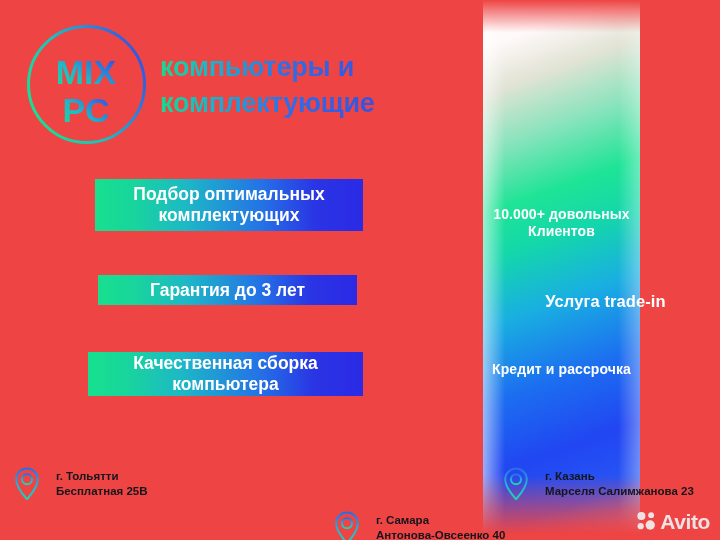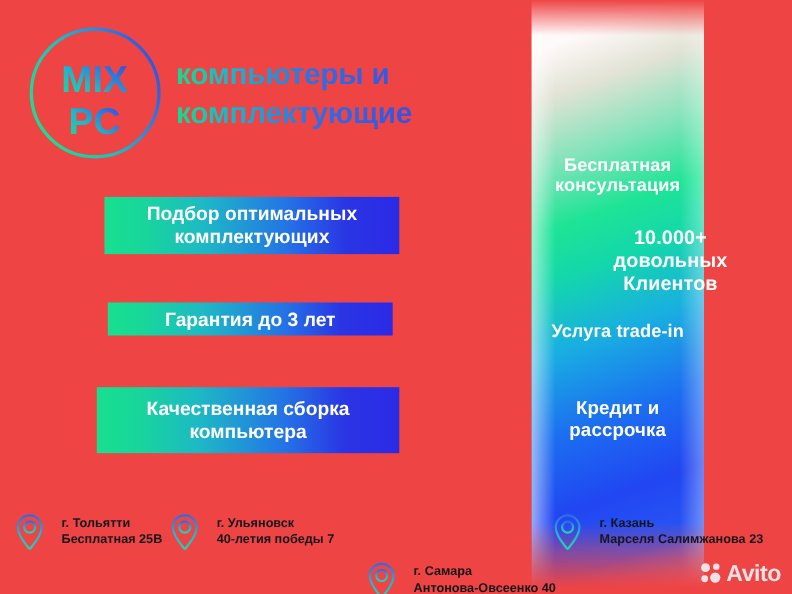--- a/index.html
+++ b/index.html
@@ -66,23 +66,23 @@
   .panel-item {
     position: absolute;
     width: 157px;
     text-align: center;
     color: #ffffff;
     font-weight: bold;
     line-height: 1.18;
     letter-spacing: 0.1px;
   }
   .panel-item.p1 { top: 141px; font-size: 16.5px; }
-  .panel-item.p2 { top: 206px; font-size: 18px; padding-left: 48px; }
-  .panel-item.p3 { top: 292px; font-size: 16.5px; }
-  .panel-item.p4 { top: 361px; font-size: 17px; }
+  .panel-item.p2 { top: 206px; font-size: 14px; }
+  .panel-item.p3 { top: 292px; font-size: 16.5px; margin-left: 44px; }
+  .panel-item.p4 { top: 361px; font-size: 14px; }
 
   
   .logo-wrap {
     position: absolute;
     left: 24px;
     top: 22px;
     width: 125px;
     height: 125px;
   }
   .logo-ring {
@@ -125,21 +125,21 @@
     display: flex;
     align-items: center;
     justify-content: center;
     text-align: center;
     line-height: 1.2;
     box-sizing: border-box;
   }
   .feature span { display:block; width:100%; }
   .f1 { left: 95px;  top: 179px; width: 268px; height: 52px; font-size: 17.5px; }
   .f2 { left: 98px;  top: 275px; width: 259px; height: 30px; font-size: 17.5px; }
-  .f3 { left: 88px;  top: 352px; width: 275px; height: 60px; font-size: 17.5px; }
+  .f3 { left: 88px;  top: 352px; width: 275px; height: 44px; font-size: 17.5px; }
 
   
   .locations {
     position: absolute;
     left: 0;
     top: 462px;
     width: 720px;
     height: 56px;
     z-index: 4;
   }
@@ -223,21 +223,20 @@
     <span>Подбор оптимальных комплектующих</span>
   </div>
   <div class="feature f2">
     <span>Гарантия до 3 лет</span>
   </div>
   <div class="feature f3">
     <span>Качественная сборка компьютера</span>
   </div>
 
   <div class="panel-content">
-    <div class="panel-item p1">Бесплатная консультация</div>
     <div class="panel-item p2">10.000+ довольных Клиентов</div>
     <div class="panel-item p3">Услуга trade-in</div>
     <div class="panel-item p4">Кредит и рассрочка</div>
   </div>
 
   <div class="locations">
 
     <div class="loc loc-1">
       <svg class="pin" viewBox="0 0 26 34">
         <defs>
@@ -249,30 +248,20 @@
         </defs>
         <path d="M13 1.6C7 1.6 2.2 6.4 2.2 12.4c0 7.6 8.4 17 10.2 19.2.3.4.9.4 1.2 0 1.8-2.2 10.2-11.6 10.2-19.2C23.8 6.4 19 1.6 13 1.6z" fill="none" stroke="url(#pinGrad1)" stroke-width="2"></path>
         <circle cx="13" cy="12.2" r="5" fill="none" stroke="url(#pinGrad1)" stroke-width="2"></circle>
       </svg>
       <div class="lines">
         <div>г. Тольятти</div>
         <div>Бесплатная 25В</div>
       </div>
     </div>
 
-    <div class="loc loc-2">
-      <svg class="pin" viewBox="0 0 26 34">
-        <path d="M13 1.6C7 1.6 2.2 6.4 2.2 12.4c0 7.6 8.4 17 10.2 19.2.3.4.9.4 1.2 0 1.8-2.2 10.2-11.6 10.2-19.2C23.8 6.4 19 1.6 13 1.6z" fill="none" stroke="url(#pinGrad1)" stroke-width="2"></path>
-        <circle cx="13" cy="12.2" r="5" fill="none" stroke="url(#pinGrad1)" stroke-width="2"></circle>
-      </svg>
-      <div class="lines">
-        <div>г. Ульяновск</div>
-        <div>40-летия победы 7</div>
-      </div>
-    </div>
 
     <div class="loc loc-3">
       <svg class="pin" viewBox="0 0 26 34">
         <path d="M13 1.6C7 1.6 2.2 6.4 2.2 12.4c0 7.6 8.4 17 10.2 19.2.3.4.9.4 1.2 0 1.8-2.2 10.2-11.6 10.2-19.2C23.8 6.4 19 1.6 13 1.6z" fill="none" stroke="url(#pinGrad1)" stroke-width="2"></path>
         <circle cx="13" cy="12.2" r="5" fill="none" stroke="url(#pinGrad1)" stroke-width="2"></circle>
       </svg>
       <div class="lines">
         <div>г. Самара</div>
         <div>Антонова-Овсеенко 40</div>
       </div>

